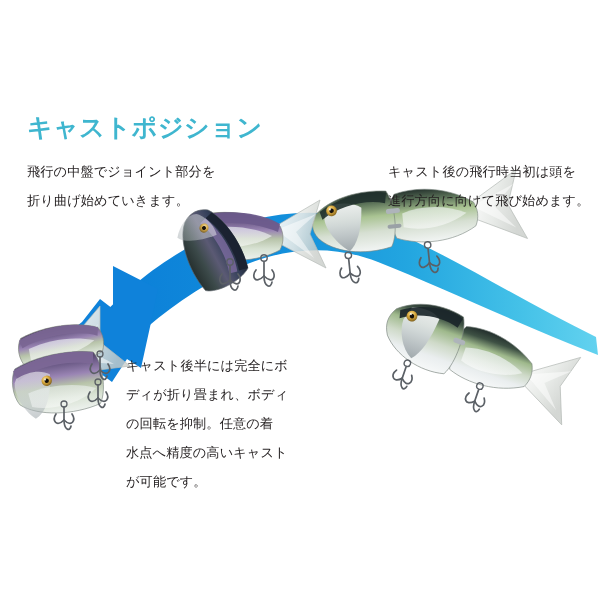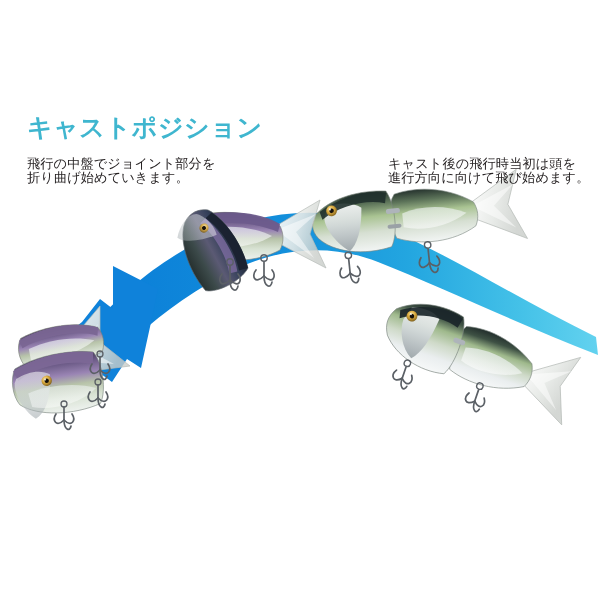--- a/index.html
+++ b/index.html
@@ -26,21 +26,21 @@
     position: absolute;
     left: 0;
     top: 0;
     width: 600px;
     height: 600px;
   }
   .txt {
     position: absolute;
     color: #231f20;
     font-size: 13.2px;
-    line-height: 14px;
+    line-height: 29px;
     letter-spacing: 0.1px;
     white-space: pre-line;
     font-family: Liberation Sans, sans-serif;
   }
   #title {
     position: absolute;
     left: 27px;
     top: 112px;
     font-size: 25px;
     line-height: 30px;
@@ -339,15 +339,20 @@
   </svg>
 
   <div id="title">キャストポジション</div>
 
   <div class="txt" id="text-top-left">飛行の中盤でジョイント部分を
 折り曲げ始めていきます。</div>
 
   <div class="txt" id="text-top-right">キャスト後の飛行時当初は頭を
 進行方向に向けて飛び始めます。</div>
 
+  <div class="txt" id="text-bot-left">キャスト後半には完全にボ
+ディが折り畳まれ、ボディ
+の回転を抑制。任意の着
+水点へ精度の高いキャスト
+が可能です。</div>
 
 
 </div>
 
 </body></html>

